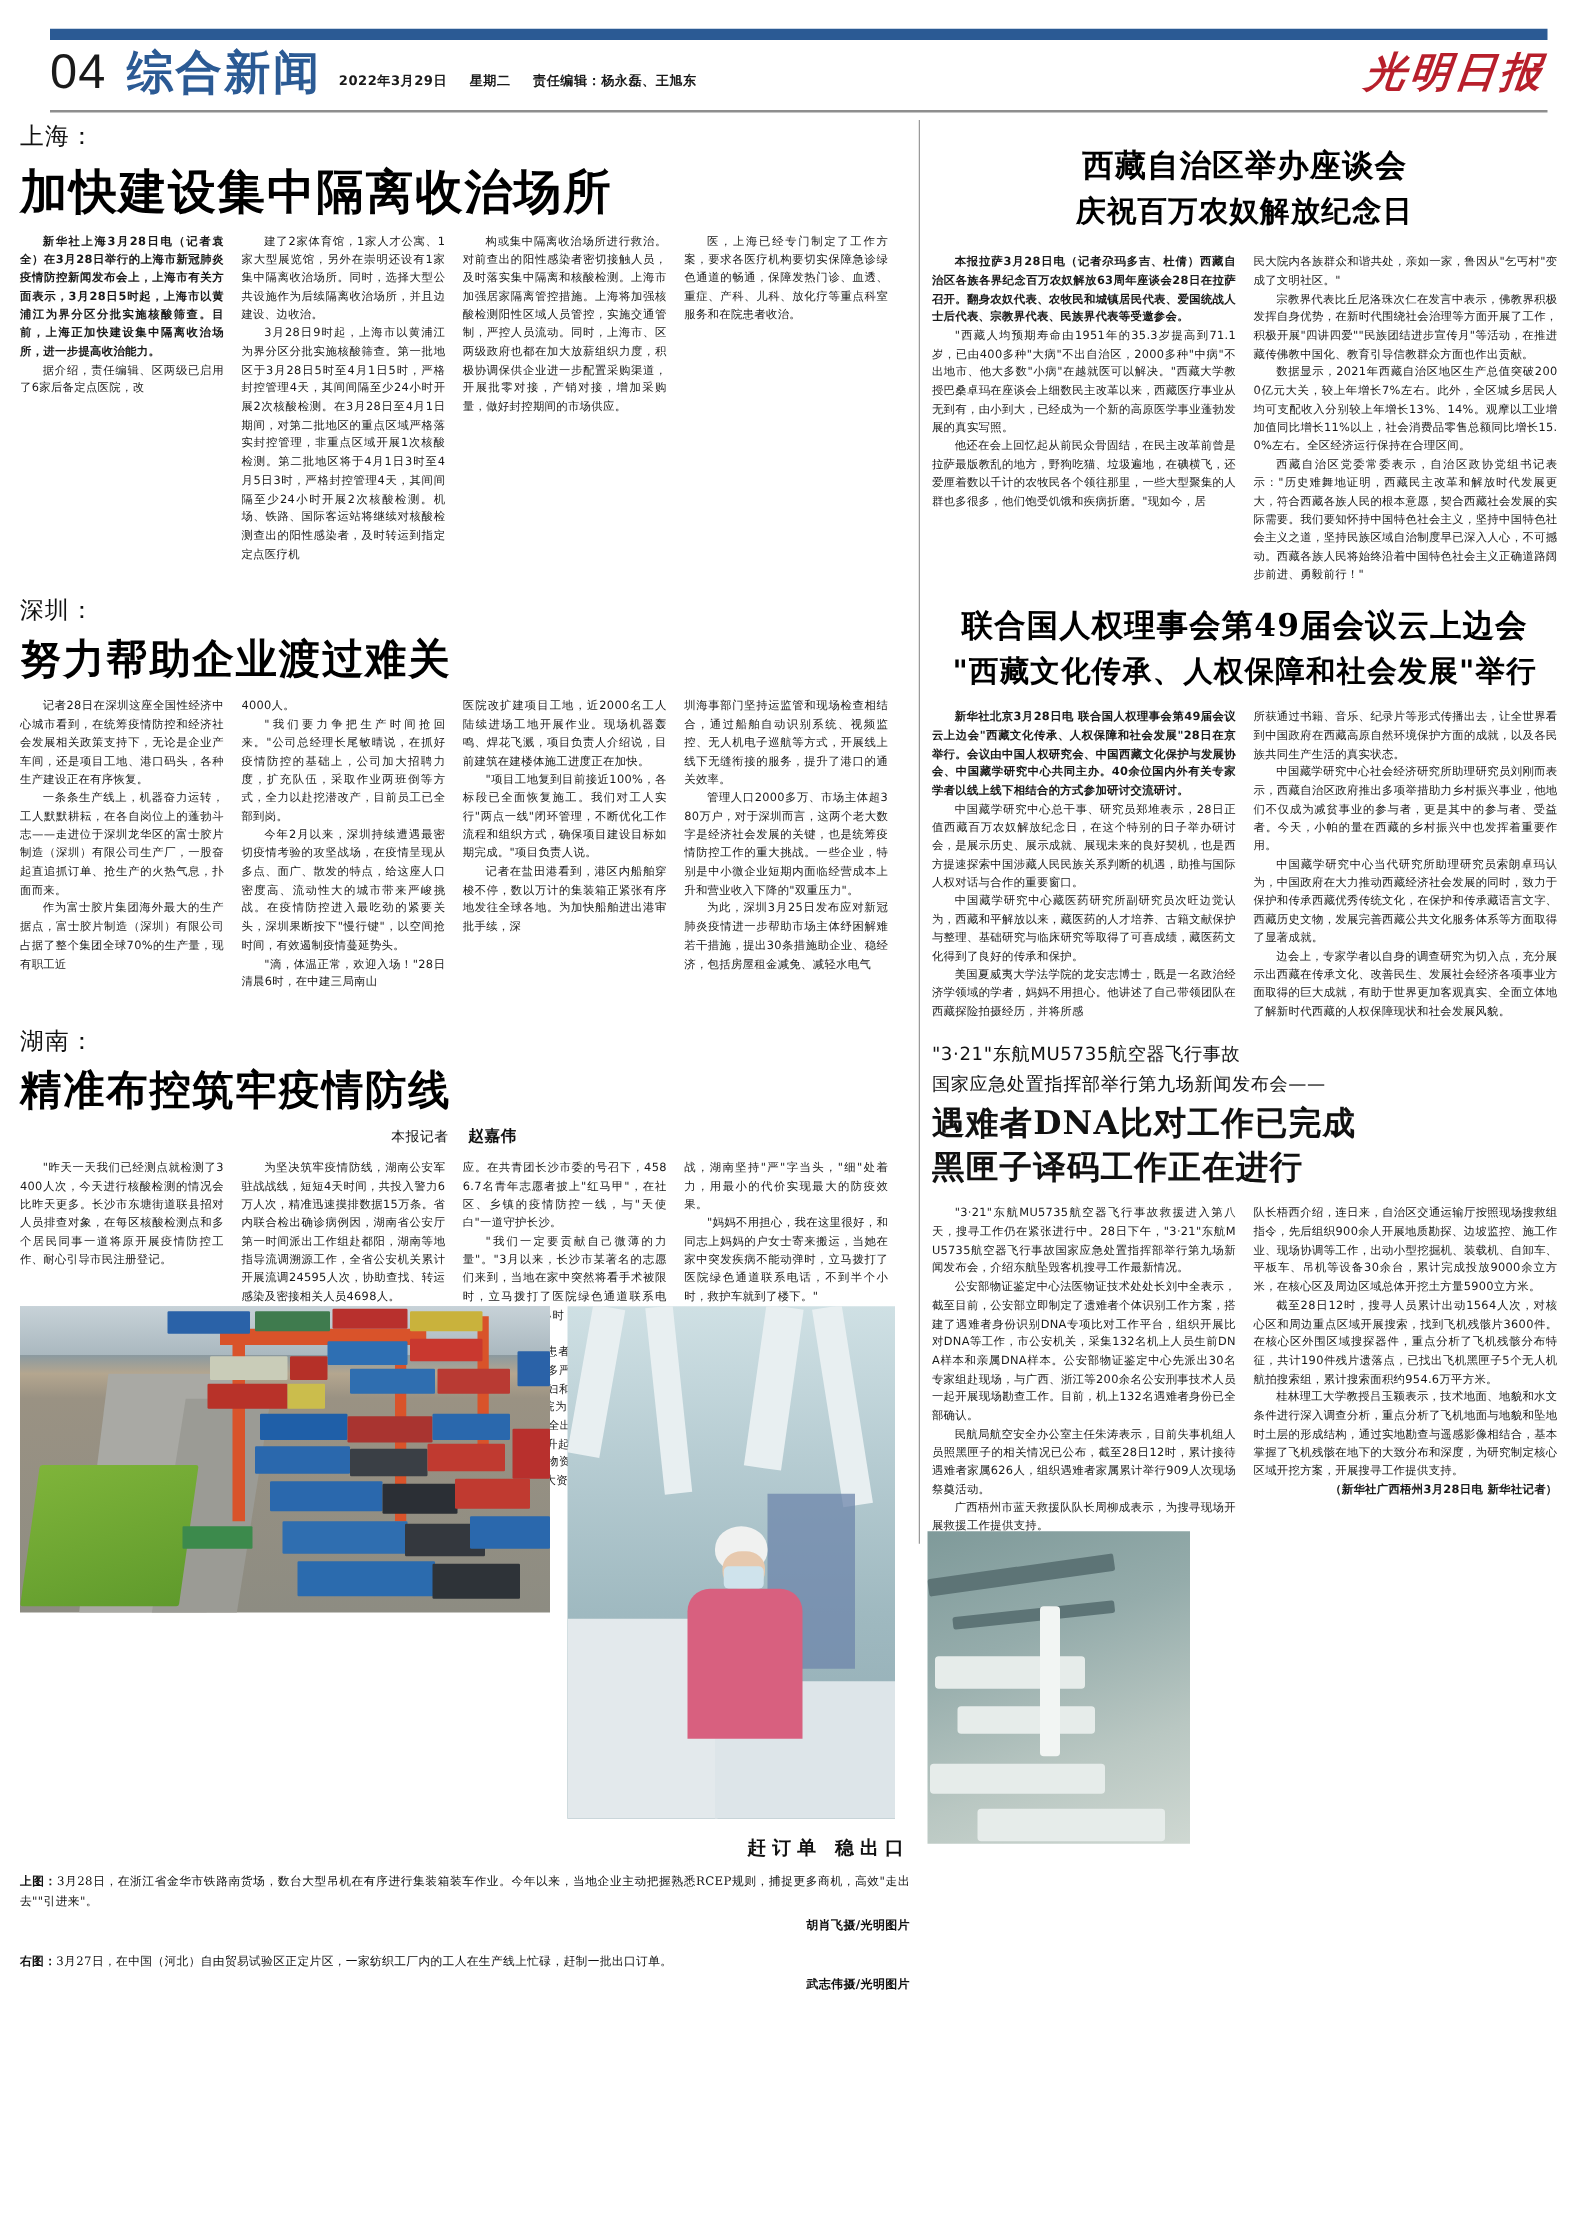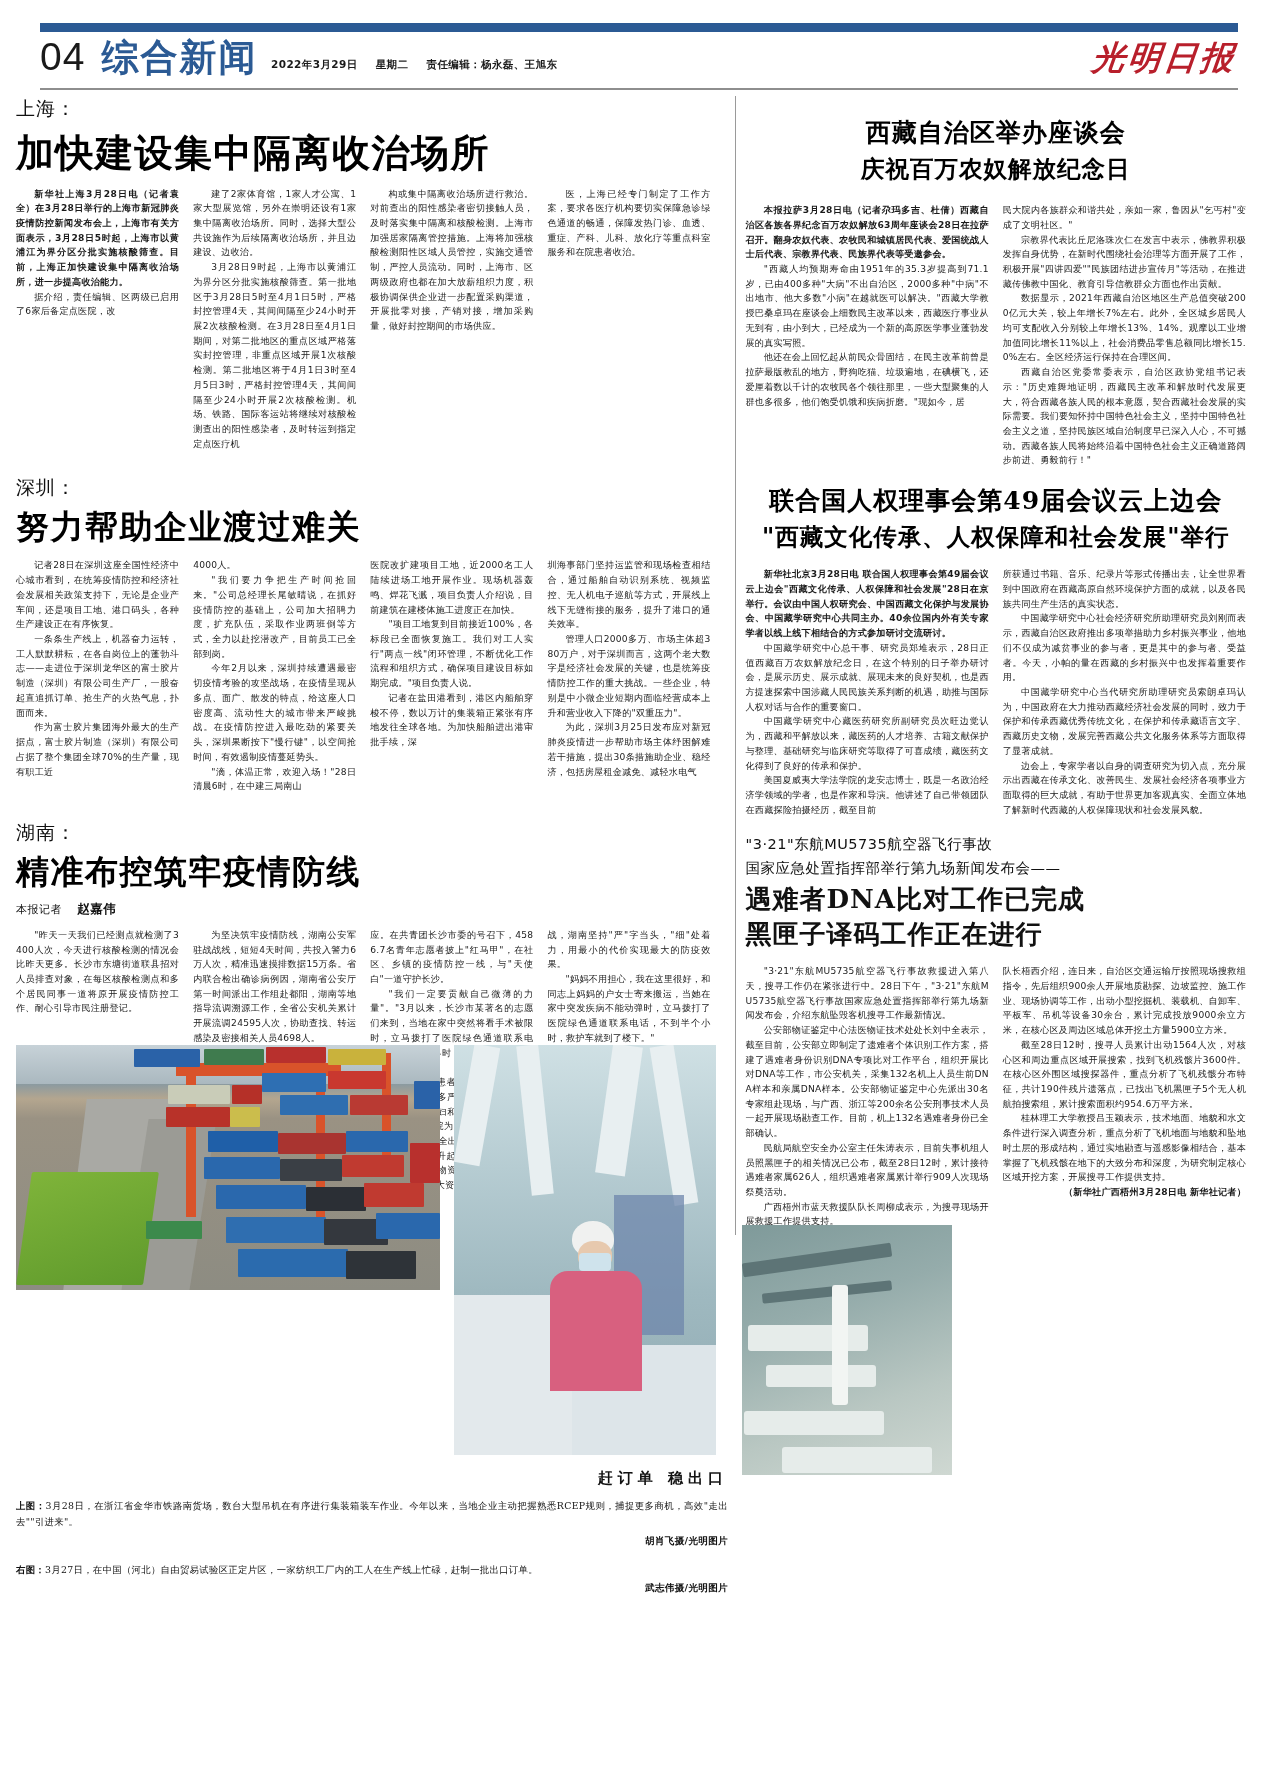--- a/index.html
+++ b/index.html
@@ -51,22 +51,22 @@
   
   .kicker {
     font-family: Liberation Mono, monospace;
     font-size: 19px; font-weight: 400; color: #111; letter-spacing: 1px;
   }
   .hl-main {
     font-family: "DejaVu Serif", serif;
     font-weight: 700; color: #000; letter-spacing: 1.5px; line-height: 1.12;
   }
   .byline {
-    font-family: Liberation Serif, serif;
-    font-size: 11px; color: #111; letter-spacing: .5px;
+    font-family: Liberation Sans, sans-serif;
+    font-size: 11px; color: #111; letter-spacing: .5px; text-align: center;
   }
   .byline b { font-size: 12.5px; margin-left: 12px; }
 
   .cols { display: flex; gap: 14px; }
   .col { flex: 1 1 0; }
   .body-text {
     font-family: "DejaVu Sans", sans-serif;
     font-size: 9.1px; line-height: 1.62;
     text-align: justify; text-justify: inter-character;
     color: #1a1a1a; letter-spacing: .25px;
@@ -296,21 +296,21 @@
       <div class="art" style="margin-top:18px;">
         <div>
           <div class="r-hl s28">联合国人权理事会第49届会议云上边会</div>
           <div class="r-hl s26" style="margin-top:6px;">"西藏文化传承、人权保障和社会发展"举行</div>
         </div>
         <div class="cols" style="margin-top:16px;">
           <div class="col body-text">
             <p class="lead-b">新华社北京3月28日电 联合国人权理事会第49届会议云上边会"西藏文化传承、人权保障和社会发展"28日在京举行。会议由中国人权研究会、中国西藏文化保护与发展协会、中国藏学研究中心共同主办。40余位国内外有关专家学者以线上线下相结合的方式参加研讨交流研讨。</p>
             <p>中国藏学研究中心总干事、研究员郑堆表示，28日正值西藏百万农奴解放纪念日，在这个特别的日子举办研讨会，是展示历史、展示成就、展现未来的良好契机，也是西方提速探索中国涉藏人民民族关系判断的机遇，助推与国际人权对话与合作的重要窗口。</p>
             <p>中国藏学研究中心藏医药研究所副研究员次旺边觉认为，西藏和平解放以来，藏医药的人才培养、古籍文献保护与整理、基础研究与临床研究等取得了可喜成绩，藏医药文化得到了良好的传承和保护。</p>
-            <p>美国夏威夷大学法学院的龙安志博士，既是一名政治经济学领域的学者，也是作家和导演。他讲述了自己带领团队在西藏探险拍摄经历，截至目前</p>
+            <p>美国夏威夷大学法学院的龙安志博士，既是一名政治经济学领域的学者，妈妈不用担心。他讲述了自己带领团队在西藏探险拍摄经历，并将所感</p>
           </div>
           <div class="col body-text">
             <p class="noind">所获通过书籍、音乐、纪录片等形式传播出去，让全世界看到中国政府在西藏高原自然环境保护方面的成就，以及各民族共同生产生活的真实状态。</p>
             <p>中国藏学研究中心社会经济研究所助理研究员刘刚而表示，西藏自治区政府推出多项举措助力乡村振兴事业，他地们不仅成为减贫事业的参与者，更是其中的参与者、受益者。今天，小帕的量在西藏的乡村振兴中也发挥着重要作用。</p>
             <p>中国藏学研究中心当代研究所助理研究员索朗卓玛认为，中国政府在大力推动西藏经济社会发展的同时，致力于保护和传承西藏优秀传统文化，在保护和传承藏语言文字、西藏历史文物，发展完善西藏公共文化服务体系等方面取得了显著成就。</p>
             <p>边会上，专家学者以自身的调查研究为切入点，充分展示出西藏在传承文化、改善民生、发展社会经济各项事业方面取得的巨大成就，有助于世界更加客观真实、全面立体地了解新时代西藏的人权保障现状和社会发展风貌。</p>
           </div>
         </div>
       </div>
 

